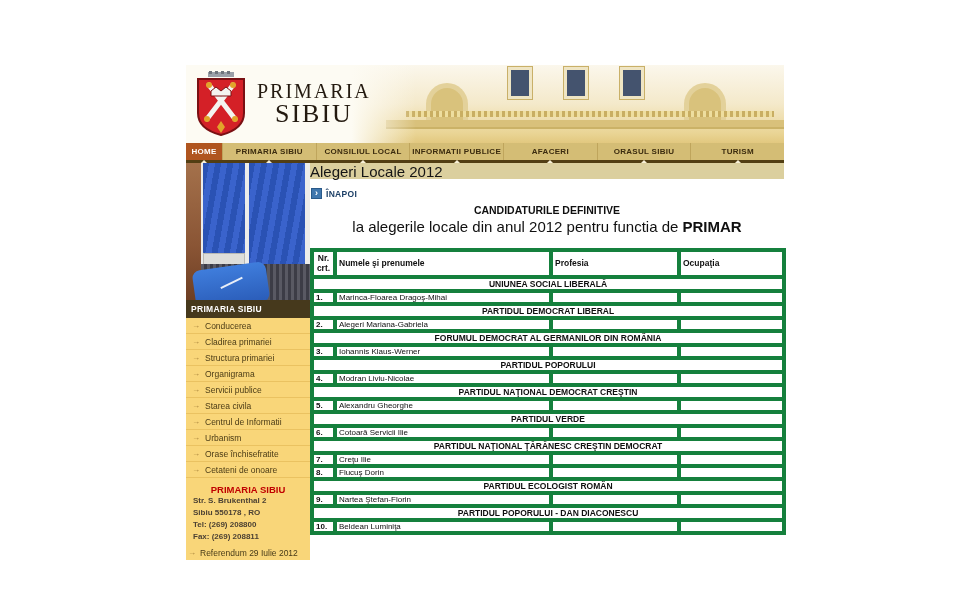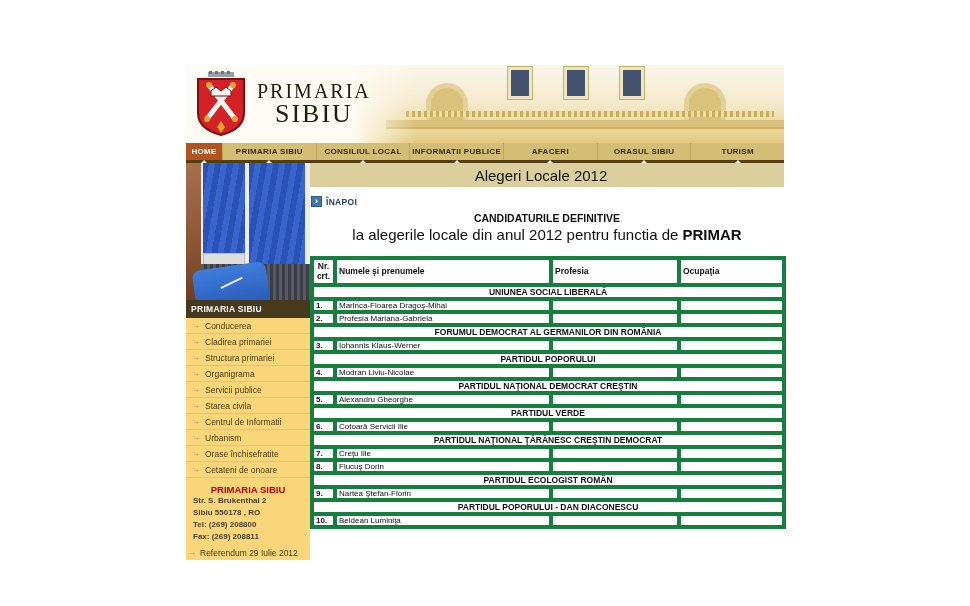--- a/index.html
+++ b/index.html
@@ -66,22 +66,22 @@
   .menu-item .arr { color:#a5803a; font-size:8px; }
   .contact { padding-top:6px; }
   .contact-title { color:#c00000; font-weight:bold; font-size:9.5px; text-align:center; }
   .contact-line { font-size:8px; font-weight:bold; color:#4c4133; padding-left:7px; line-height:1.5; }
   .contact-line:first-of-type { margin-top:3px; }
   .side-link { display:flex; gap:4px; margin-top:5px; padding-left:2px;
       font-size:8.5px; color:#473a18; cursor:pointer; line-height:1.3; }
   .side-link .arr { color:#a5803a; font-size:8px; }
 
   
-  .banner { height:24px; background:#dbcf9e; display:flex; align-items:center;
-      justify-content:center; padding-right:12px; font-size:15px; color:#151515; }
+  .banner { height:16px; background:#dbcf9e; display:flex; align-items:center;
+      justify-content:flex-start; padding-right:12px; font-size:15px; color:#151515; }
   .back-row { margin:9px 0 0 1px; display:flex; align-items:center; gap:4px; cursor:pointer; }
   .back-icon { width:11px; height:11px; background:#4077ad; border:1px solid #2a5a8a;
       color:#fff; font-size:9px; font-weight:bold; line-height:9px; text-align:center; }
   .back-label { font-size:8.5px; font-weight:bold; color:#1c3f66; letter-spacing:.3px; }
   .doc-title { text-align:center; font-size:10.5px; font-weight:bold; color:#101010; margin-top:5px; }
   .doc-subtitle { text-align:center; font-size:15px; color:#101010; margin-top:2px; }
   table { margin-top:13px; width:472px; border-collapse:collapse; table-layout:fixed; }
   th, td { border:4px solid #15803d; color:#101010; overflow:hidden; white-space:nowrap; }
   thead th { height:27px; font-size:8.5px; text-align:left; padding:1px 2px;
       vertical-align:middle; white-space:normal; line-height:1.15; }
@@ -240,23 +240,26 @@
         <tbody>
             <tr class="party">
               <td colspan="4">UNIUNEA SOCIAL LIBERALĂ</td>
             </tr>
             <tr class="cand">
               <td class="nr">1.</td>
               <td class="name">Marinca-Floarea Dragoş-Mihai</td>
               <td class="profession"></td>
               <td class="occupation"></td>
             </tr>
+            <tr class="party">
+              <td colspan="4">PARTIDUL DEMOCRAT LIBERAL</td>
+            </tr>
             <tr class="cand">
               <td class="nr">2.</td>
-              <td class="name">Profesia Mariana-Gabriela</td>
+              <td class="name">Alegeri Mariana-Gabriela</td>
               <td class="profession"></td>
               <td class="occupation"></td>
             </tr>
             <tr class="party">
               <td colspan="4">FORUMUL DEMOCRAT AL GERMANILOR DIN ROMÂNIA</td>
             </tr>
             <tr class="cand">
               <td class="nr">3.</td>
               <td class="name">Iohannis Klaus-Werner</td>
               <td class="profession"></td>

